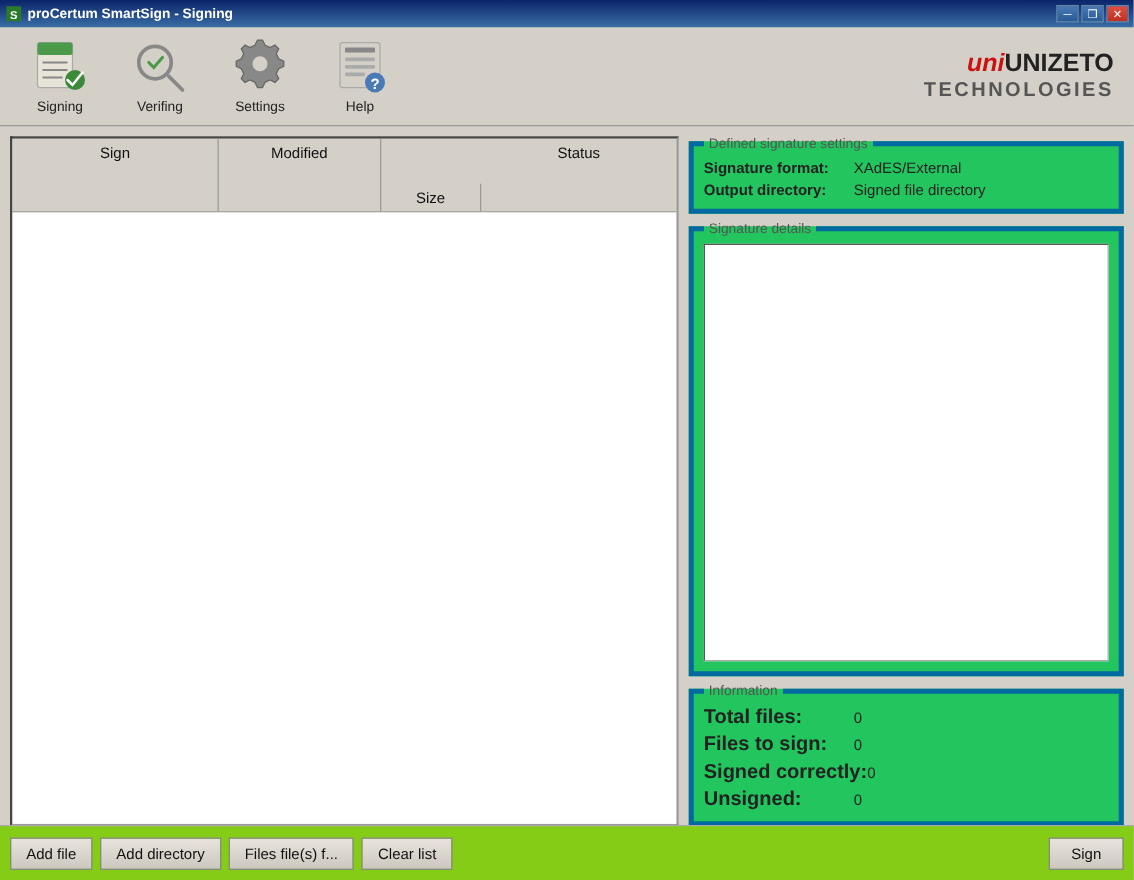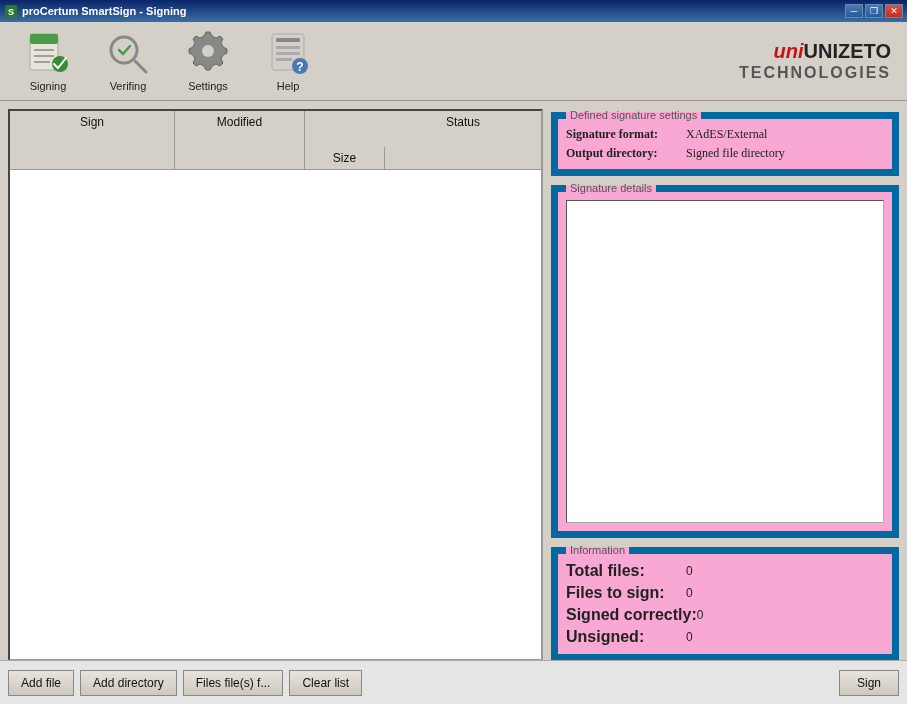--- a/index.html
+++ b/index.html
@@ -132,21 +132,20 @@
     .right-panel {
       flex: 1;
       display: flex;
       flex-direction: column;
       gap: 6px;
     }
     .sig-settings-content {
       display: flex;
       flex-direction: column;
       gap: 4px;
-      font-family: Liberation Serif, serif;
     }
     .sig-row {
       display: flex;
       align-items: center;
     }
     .sig-label {
       font-weight: bold;
       font-size: 12px;
       color: #222;
       min-width: 120px;
@@ -183,21 +182,21 @@
       color: #222;
       min-width: 120px;
     }
     .info-value {
       font-size: 12px;
       color: #222;
     }
 
     
     .bottom-bar {
-      background: #e5e5e5;
+      background: #84cc16;
       border-top: 1px solid #aaa;
       height: 44px;
       display: flex;
       align-items: center;
       padding: 0 8px;
       gap: 6px;
       position: absolute;
       bottom: 0;
       left: 0;
       right: 0;
@@ -211,25 +210,25 @@
       cursor: pointer;
       color: #111;
     }
     .btn-sign {
       margin-left: auto;
       min-width: 60px;
     }
 
     
     .group-box {
-      border: 7px solid #0369a1;
+      border: 4px solid #0369a1;
       padding: 6px 8px 8px 8px;
       margin: 0;
       position: relative;
-      background: #f9a8d4;
+      background: #22c55e;
     }
     .group-box legend {
       font-size: 11px;
       color: #555;
       font-style: normal;
       padding: 0 4px;
     }
 
     .logo-text {
       text-align: right;

